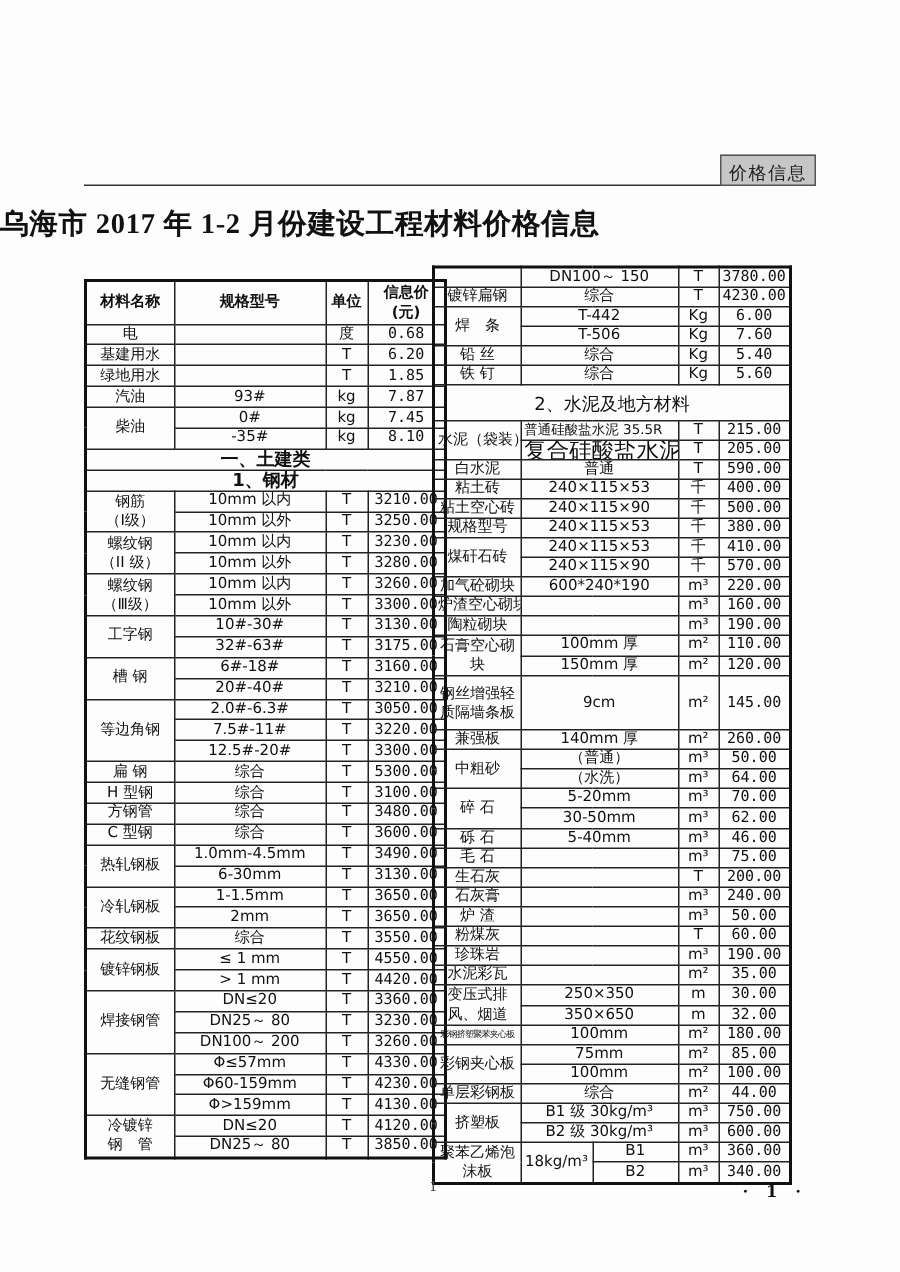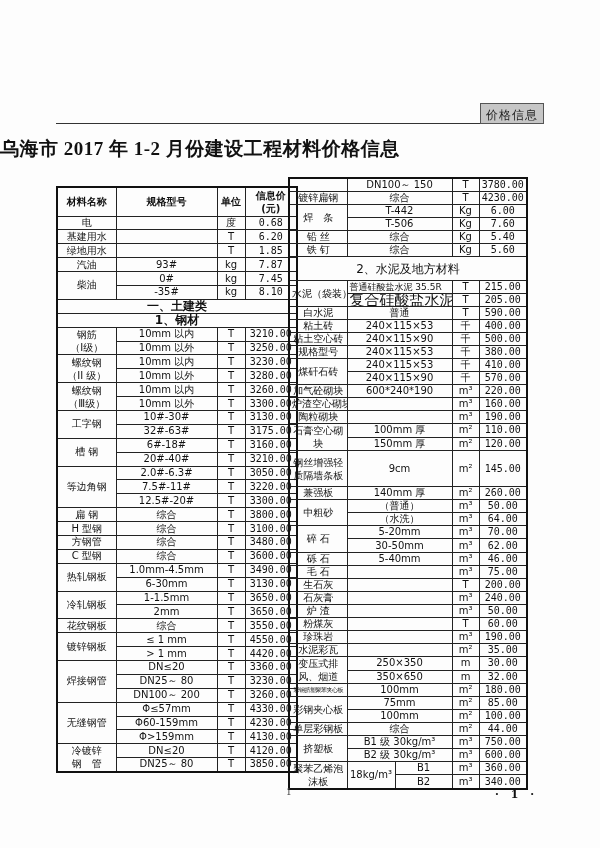--- a/index.html
+++ b/index.html
@@ -166,21 +166,21 @@
       </tr>
       <tr style="height:13.9px">
       <td>12.5#-20#</td>
       <td>T</td>
       <td class="num">3300.00</td>
       </tr>
       <tr style="height:13.9px">
         <td rowspan="1">扁 钢</td>
       <td>综合</td>
       <td>T</td>
-      <td class="num">3800.00</td>
+      <td class="num">5300.00</td>
       </tr>
       <tr style="height:13.9px">
         <td rowspan="1">H 型钢</td>
       <td>综合</td>
       <td>T</td>
       <td class="num">3100.00</td>
       </tr>
       <tr style="height:13.9px">
         <td rowspan="1">方钢管</td>
       <td>综合</td>

